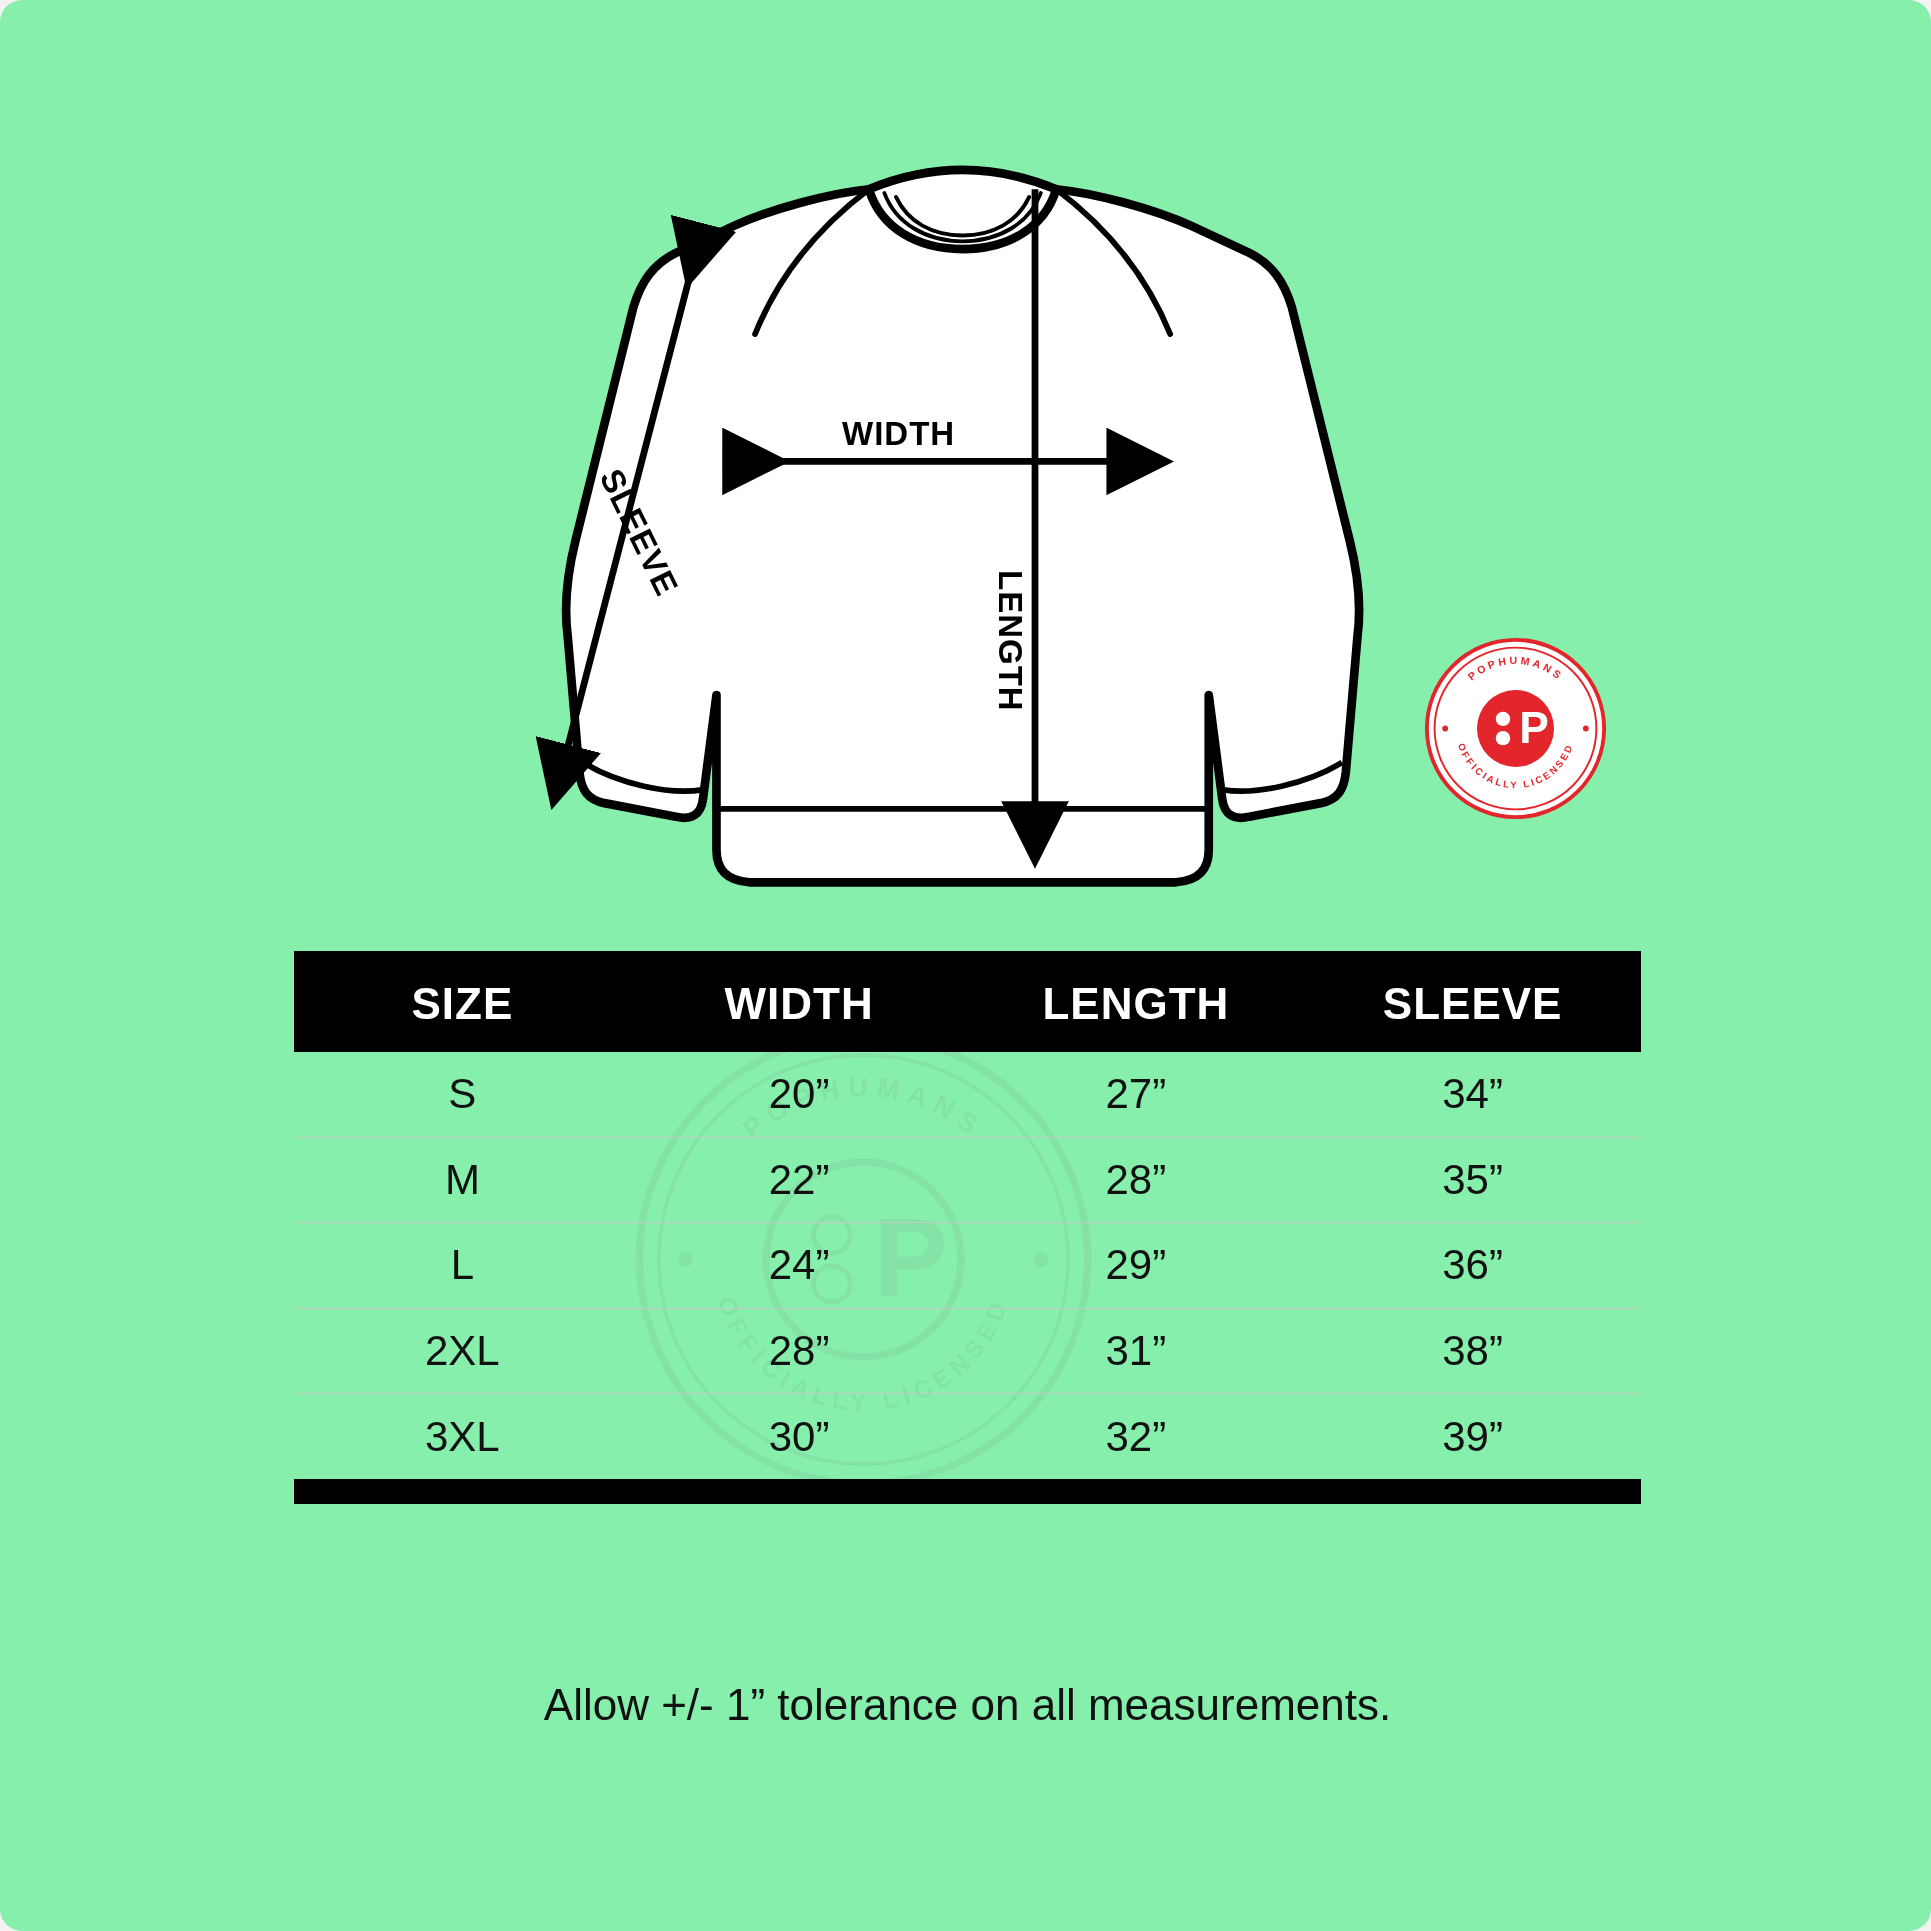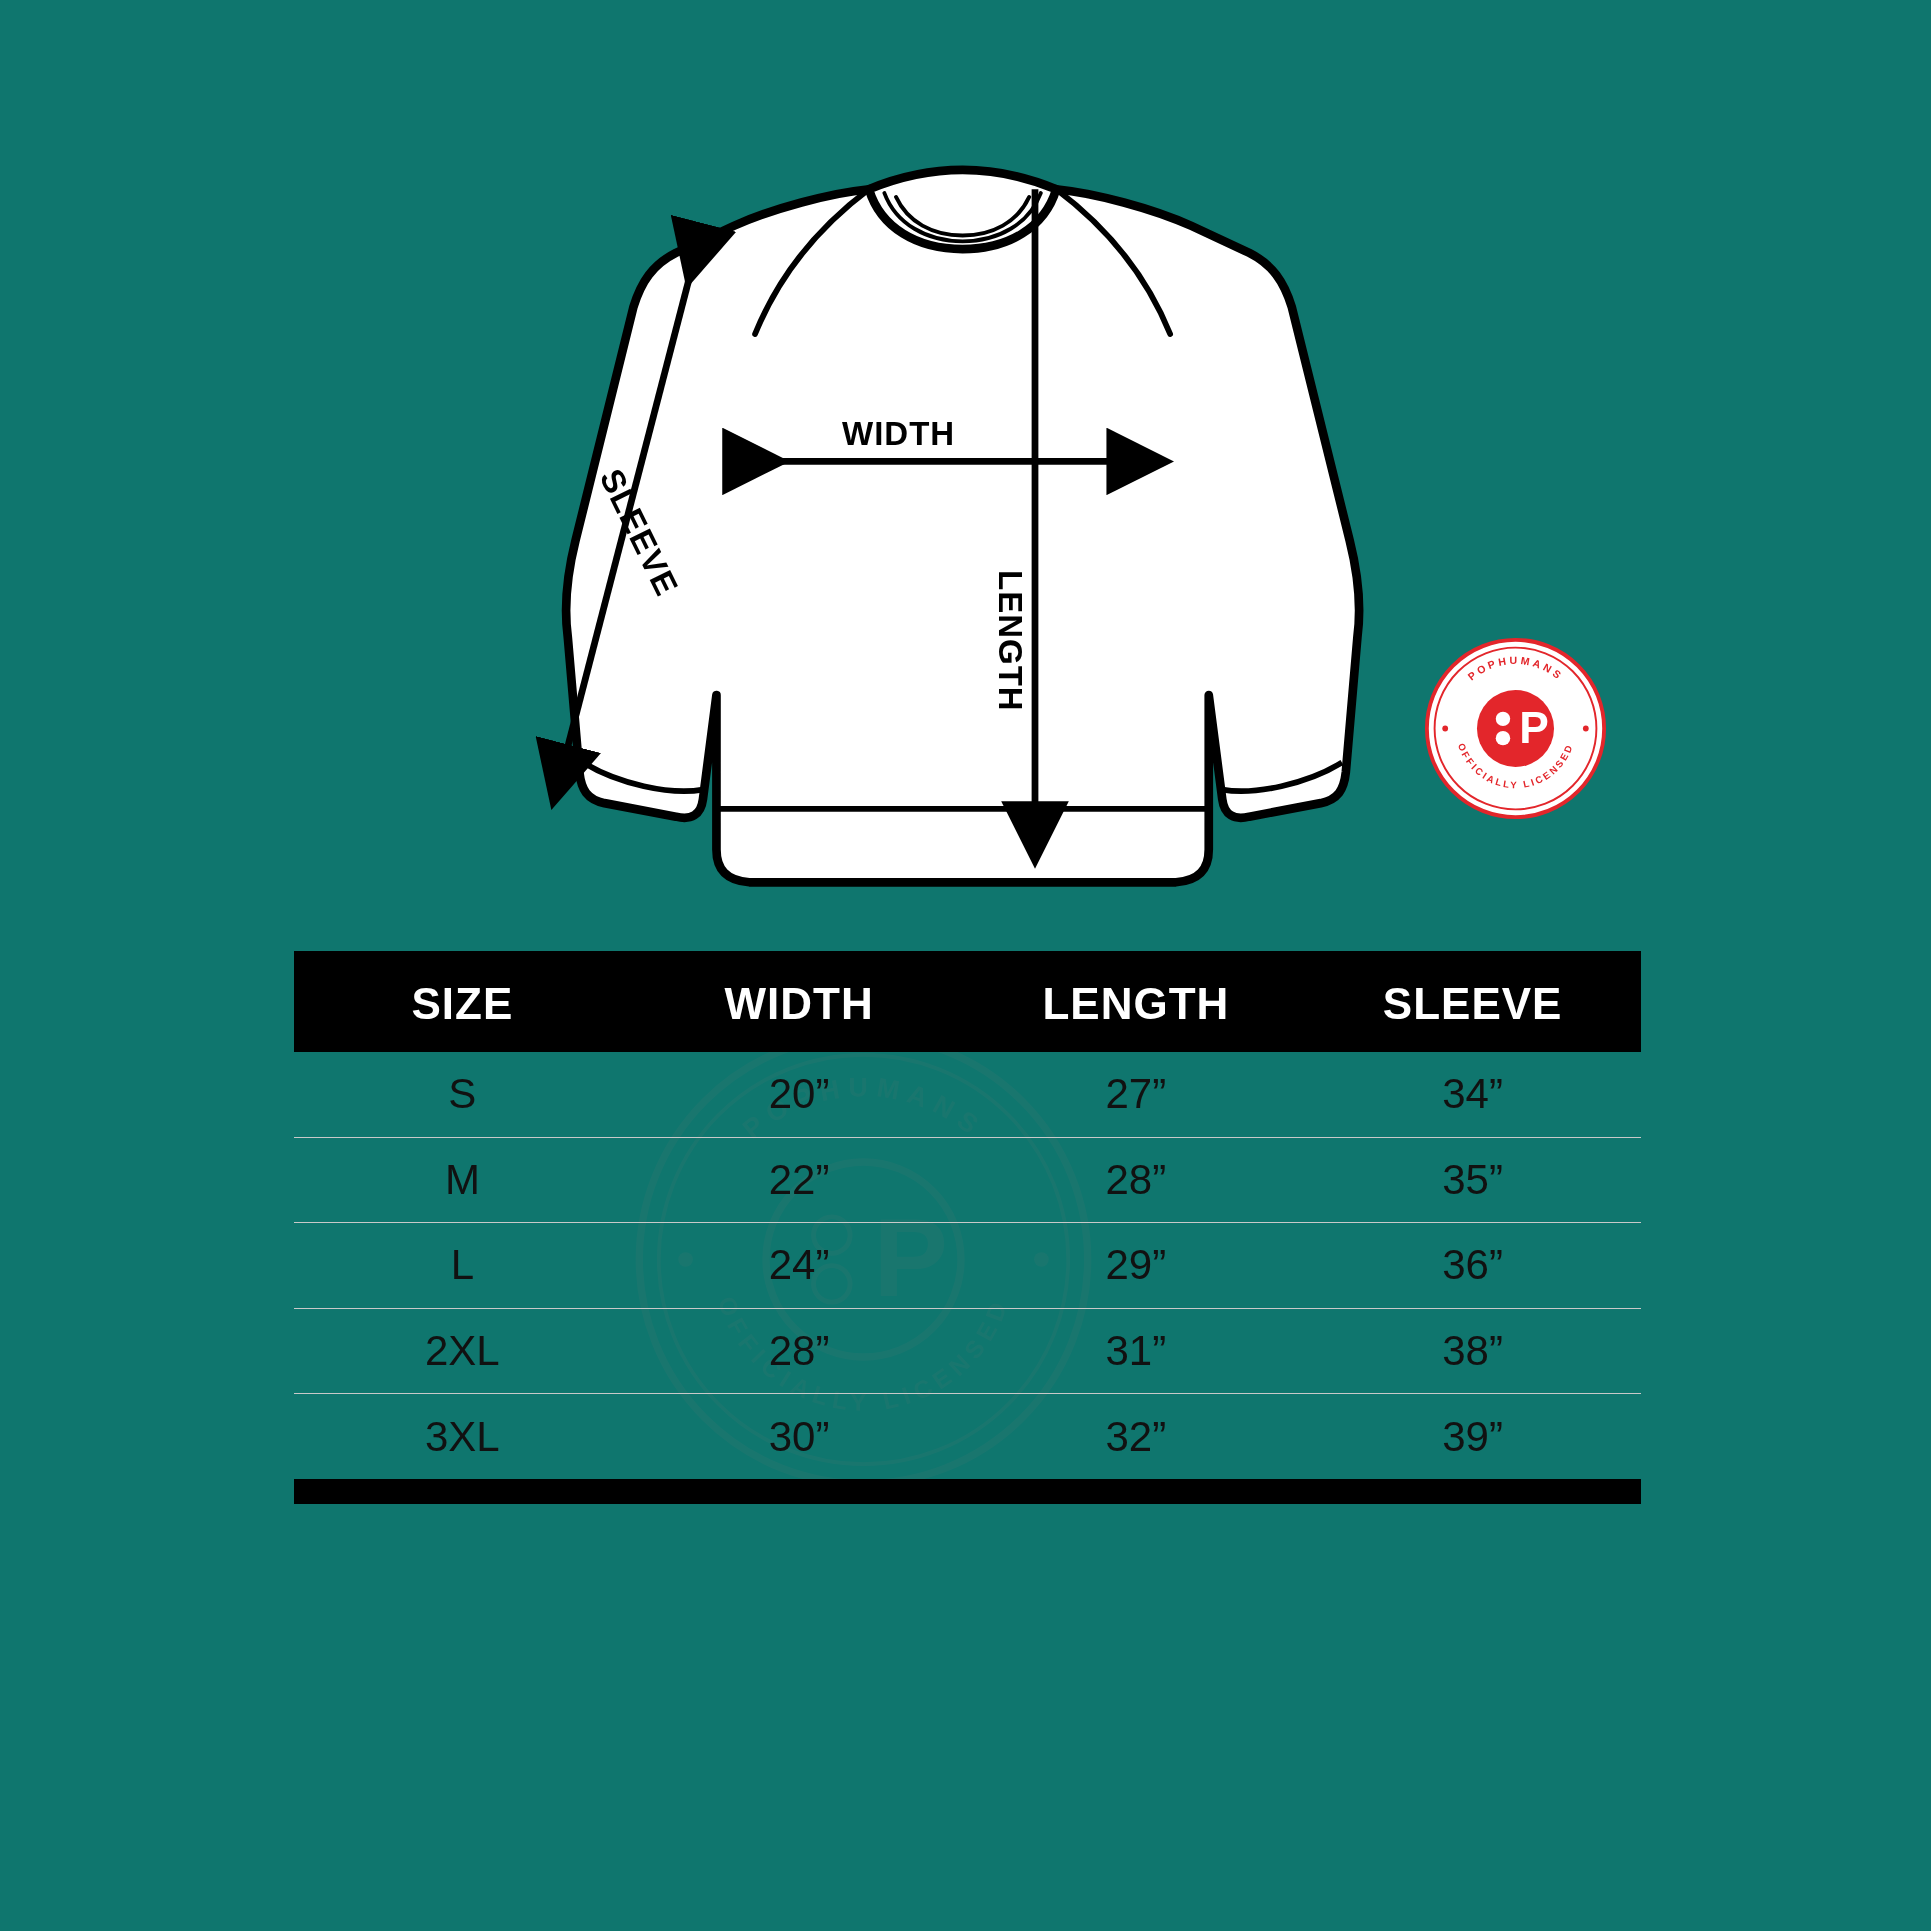--- a/index.html
+++ b/index.html
@@ -11,21 +11,22 @@
     width: 1931px;
     height: 1931px;
     font-family: "Liberation Sans", sans-serif;
     color: #111;
     overflow: hidden;
   }
   .page {
     position: relative;
     width: 1931px;
     height: 1931px;
-    background: #0f766e;
+    background: #86efac;
+    border-radius: 22px;
   }
 
   
   .diagram {
     position: absolute;
     left: 0;
     top: 0;
     width: 1931px;
     height: 946px;
   }
@@ -301,15 +302,16 @@
           <td>3XL</td>
           <td>30”</td>
           <td>32”</td>
           <td>39”</td>
         </tr>
       </tbody>
     </table>
     <div class="table-footer-bar"></div>
   </div>
 
+  <div class="tolerance">Allow +/- 1” tolerance on all measurements.</div>
 
 </div>
 
 
 </body></html>

